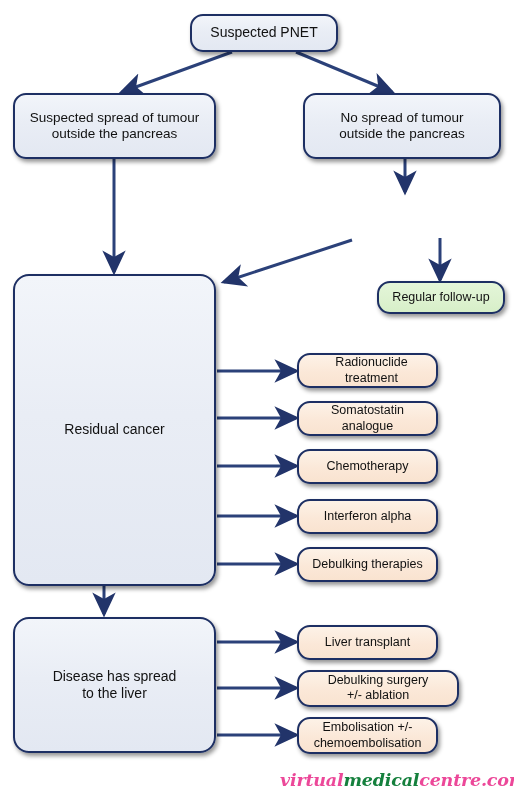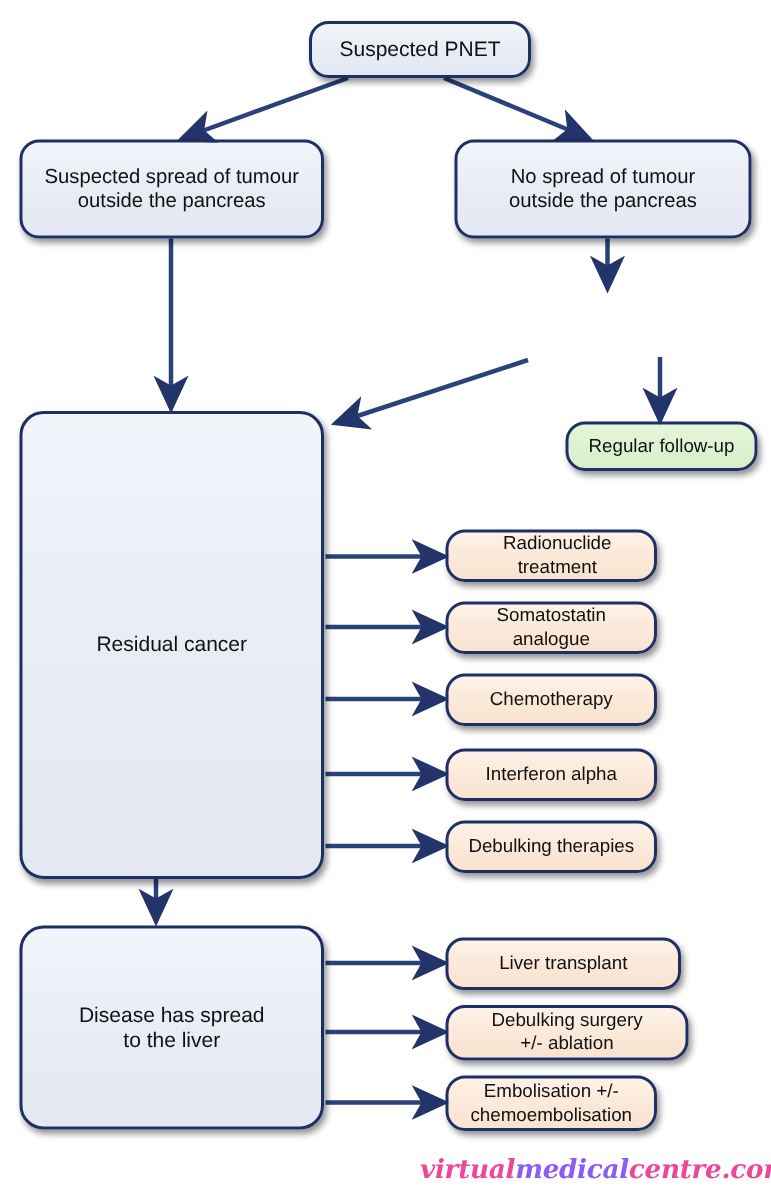--- a/index.html
+++ b/index.html
@@ -61,21 +61,21 @@
   .footer-logo {
     position: absolute;
     z-index: 4;
     font-family: "DejaVu Serif", "Liberation Serif", serif;
     font-style: italic;
     font-size: 17.5px;
     white-space: nowrap;
     letter-spacing: -0.2px;
   }
   .logo-light { color: #ec4899; font-weight: bold; }
-  .logo-dark  { color: #8b5cf6; font-weight: bold; }
+  .logo-dark  { color: #15803d; font-weight: bold; }
 </style>
 </head>
 <body>
 
 <div id="canvas">
 
   <svg id="edges" viewBox="0 0 514 800">
     <defs>
       <marker id="ah" markerWidth="9" markerHeight="9" refX="7.2" refY="4.5" orient="auto" markerUnits="strokeWidth">
         <path d="M0,0.6 L8.4,4.5 L0,8.4 L2.2,4.5 Z" fill="#22346a"></path>
@@ -99,21 +99,21 @@
     <path d="M217,516 L296,516" stroke="#2b4179" stroke-width="3" fill="none" marker-end="url(#ah)"></path>
     <path d="M217,564 L296,564" stroke="#2b4179" stroke-width="3" fill="none" marker-end="url(#ah)"></path>
 
     <path d="M104,586 L104,614" stroke="#2b4179" stroke-width="3" fill="none" marker-end="url(#ah)"></path>
 
     <path d="M217,642 L296,642" stroke="#2b4179" stroke-width="3" fill="none" marker-end="url(#ah)"></path>
     <path d="M217,688 L296,688" stroke="#2b4179" stroke-width="3" fill="none" marker-end="url(#ah)"></path>
     <path d="M217,735 L296,735" stroke="#2b4179" stroke-width="3" fill="none" marker-end="url(#ah)"></path>
   </svg>
 
-  <div class="node fill-blue" style="left:190px; top:14px; width:148px; height:38px; font-size:14px;margin-left:16px;">
+  <div class="node fill-blue" style="left:190px; top:14px; width:148px; height:38px; font-size:14px;">
     <span>Suspected PNET</span>
   </div>
 
   <div class="node fill-blue" style="left:13px; top:93px; width:203px; height:66px; font-size:13.5px;">
     <span style="white-space:pre-line;">Suspected spread of tumour
 outside the pancreas</span>
   </div>
 
   <div class="node fill-blue" style="left:303px; top:93px; width:198px; height:66px; font-size:13.5px;">
     <span style="white-space:pre-line;">No spread of tumour
@@ -143,21 +143,21 @@
   </div>
   <div class="node fill-peach" style="left:297px; top:547px; width:141px; height:35px; font-size:12.5px;">
     <span>Debulking therapies</span>
   </div>
 
   <div class="node fill-blue big-node" style="left:13px; top:617px; width:203px; height:136px; font-size:14px;">
     <span style="white-space:pre-line;">Disease has spread
 to the liver</span>
   </div>
 
-  <div class="node fill-peach" style="left:297px; top:625px; width:157px; height:35px; font-size:12.5px;border-radius:12px;">
+  <div class="node fill-peach" style="left:297px; top:625px; width:141px; height:35px; font-size:12.5px;">
     <span>Liver transplant</span>
   </div>
   <div class="node fill-peach" style="left:297px; top:670px; width:162px; height:37px; font-size:12.5px;align-items:flex-end;">
     <span style="white-space:pre-line;">Debulking surgery
 +/- ablation</span>
   </div>
   <div class="node fill-peach" style="left:297px; top:717px; width:141px; height:37px; font-size:12.5px;">
     <span style="white-space:pre-line;">Embolisation +/-
 chemoembolisation</span>
   </div>

